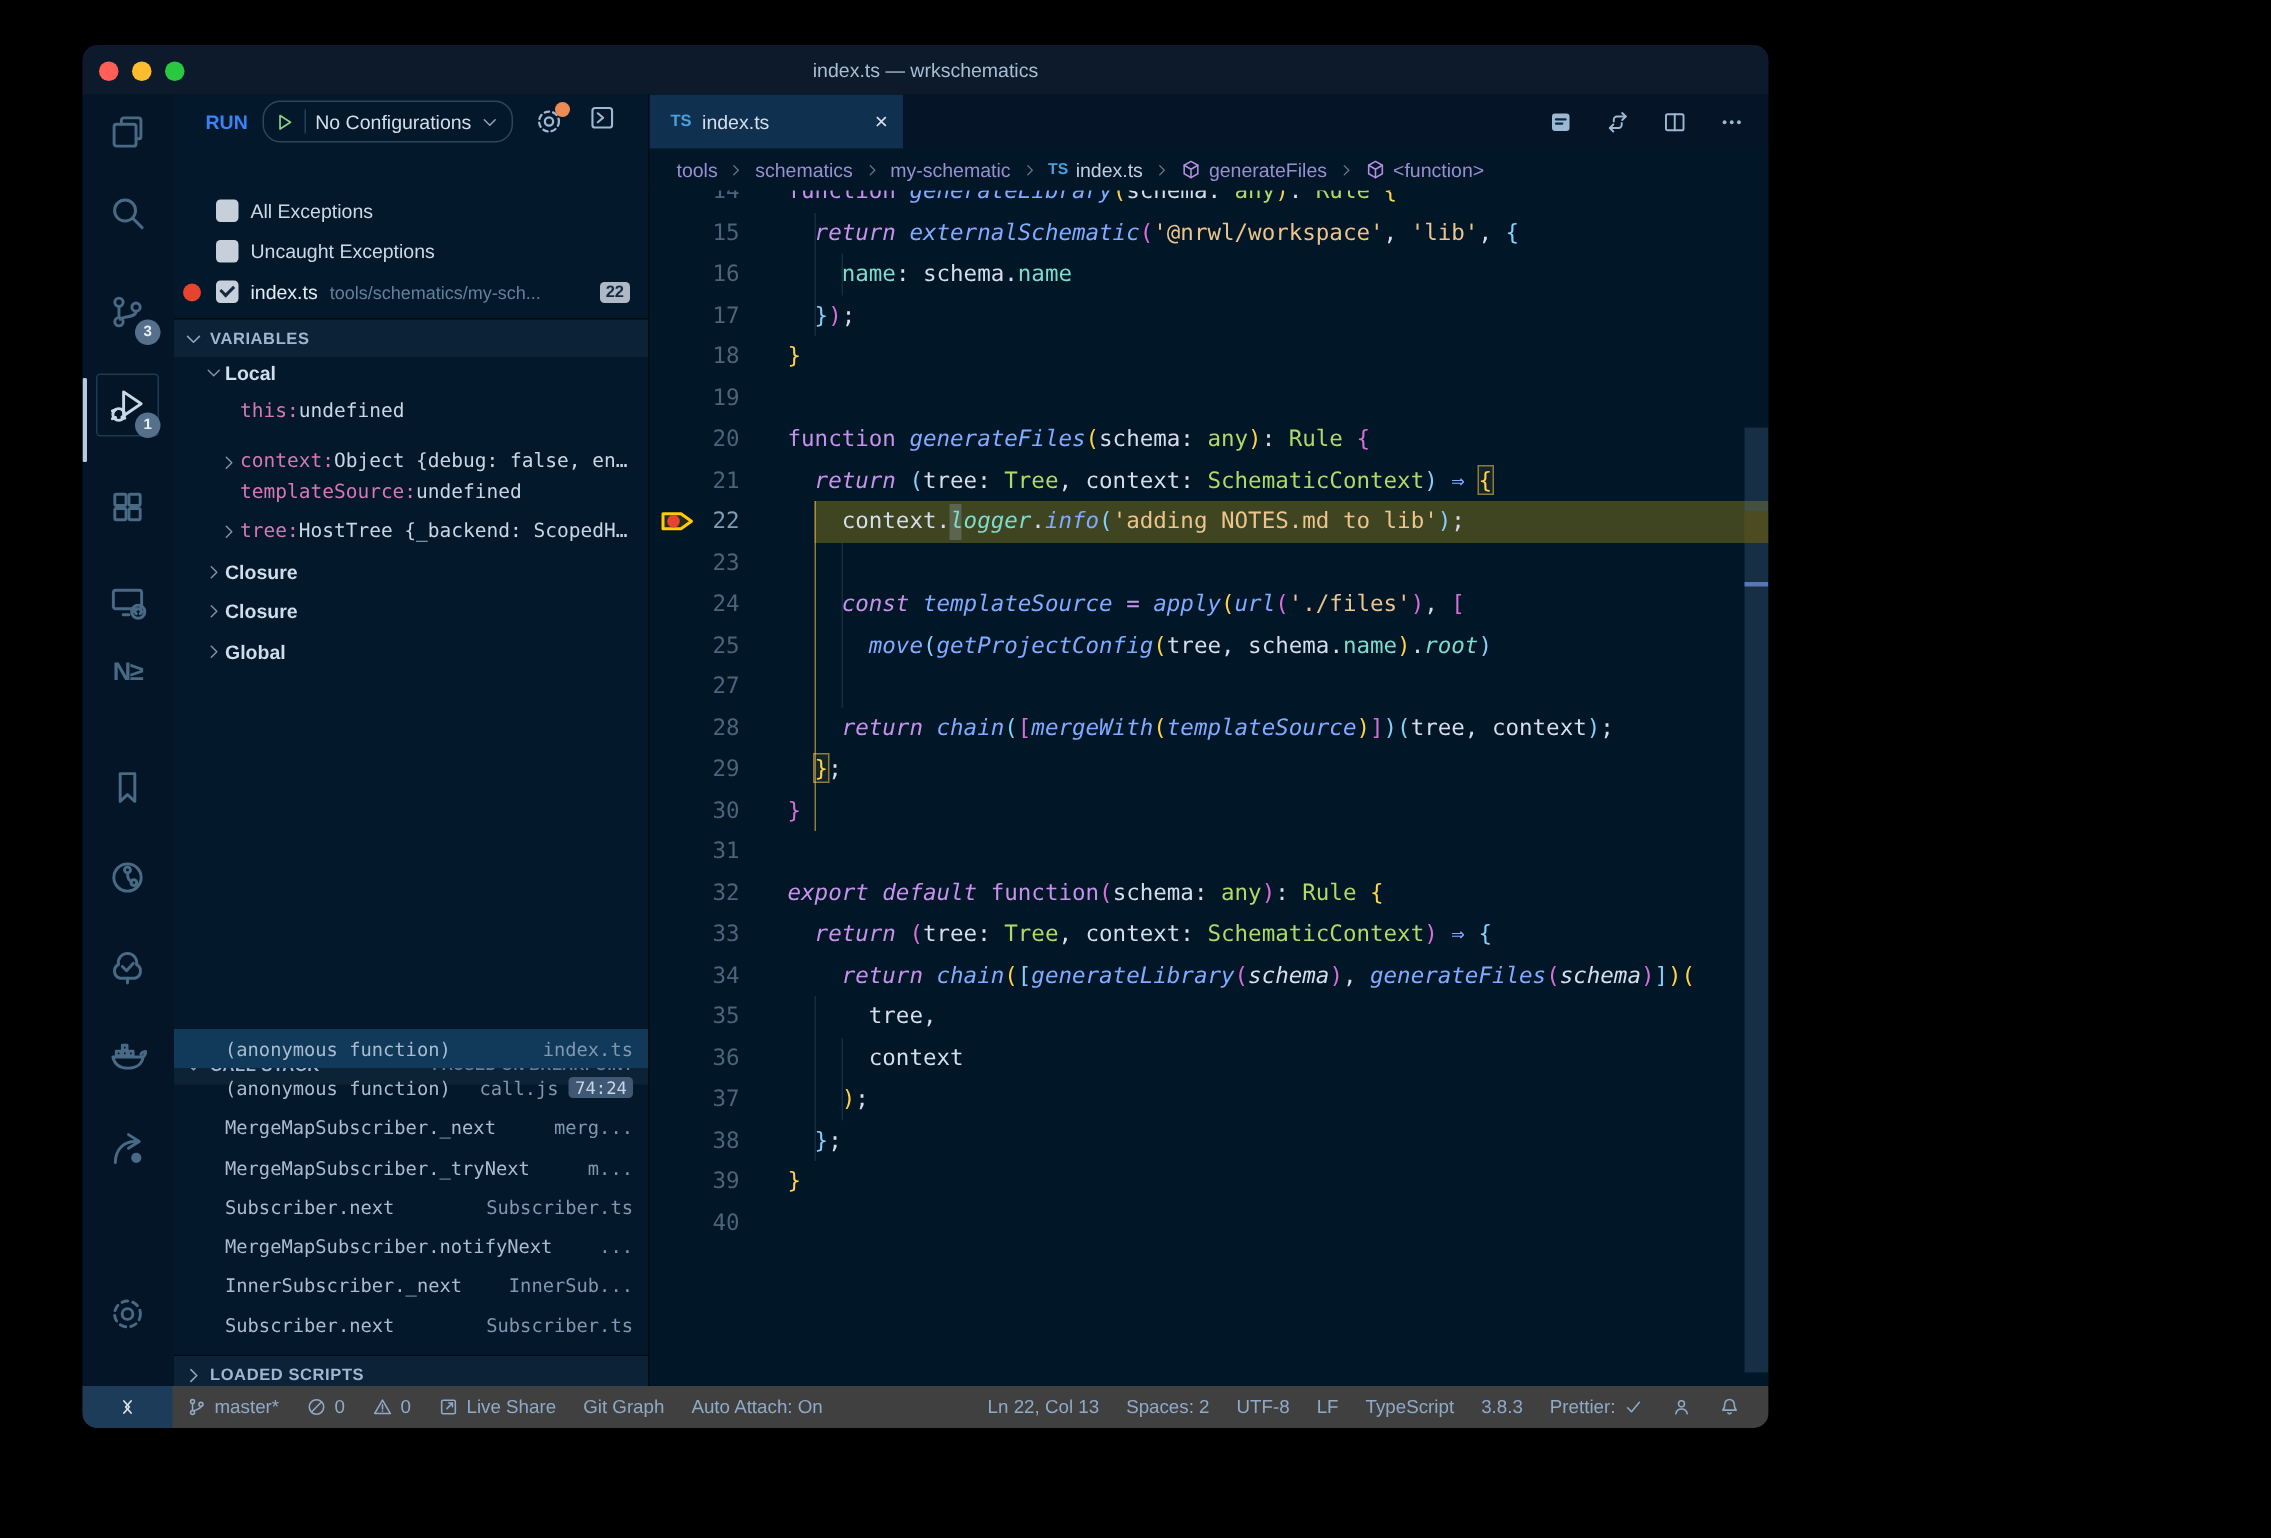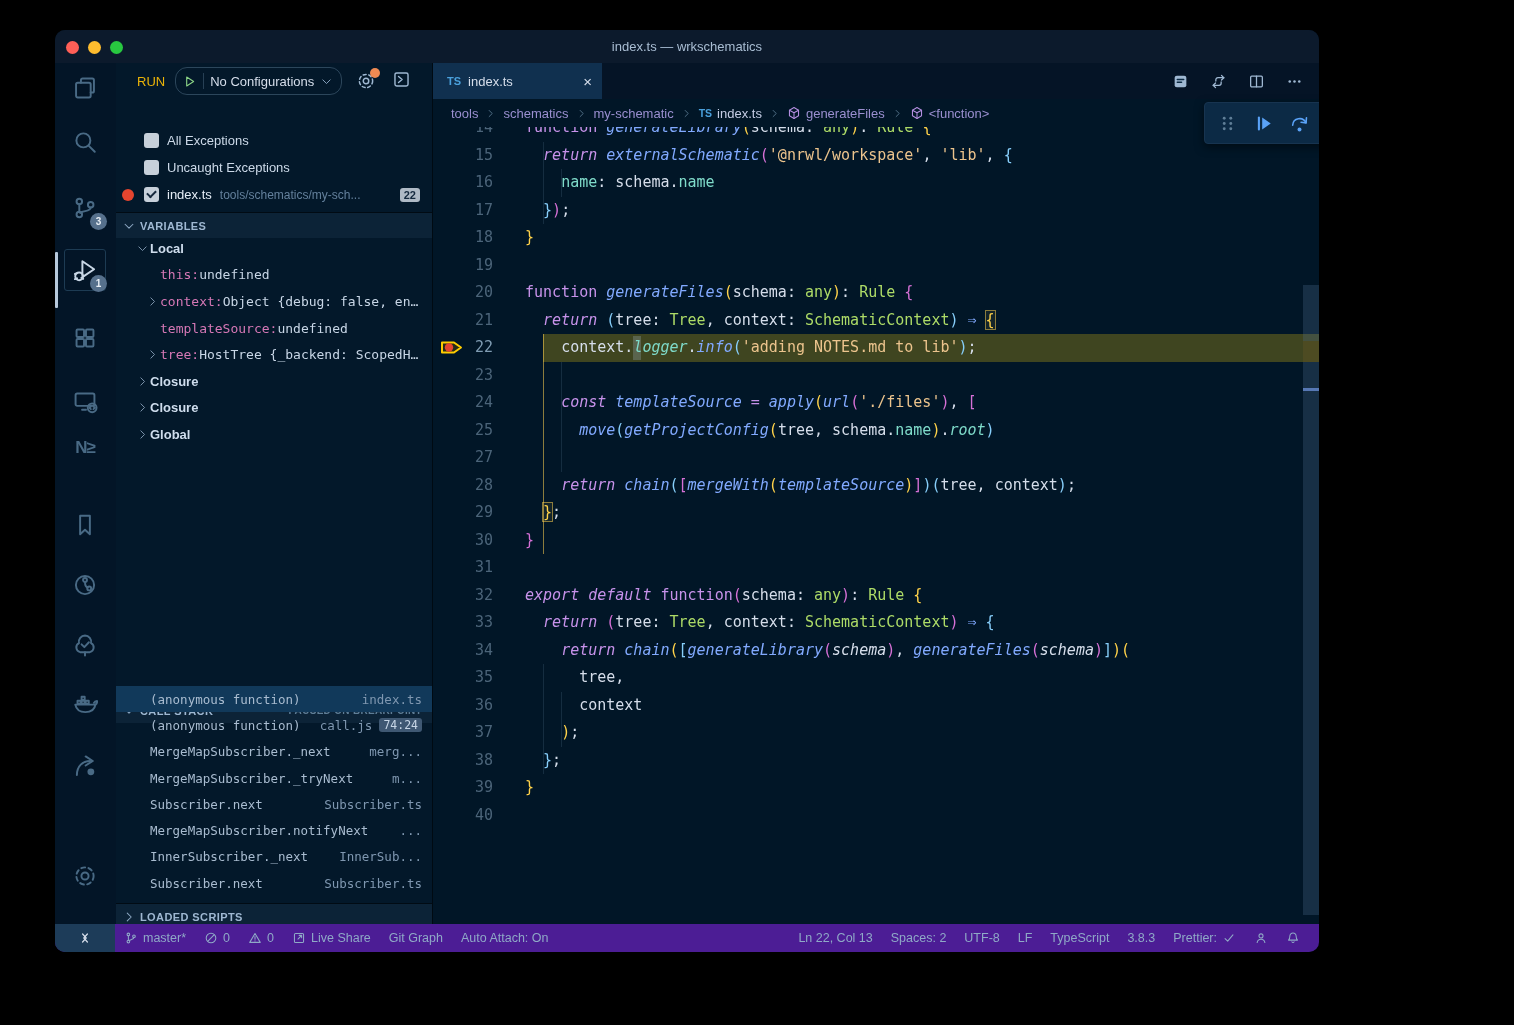--- a/index.html
+++ b/index.html
@@ -1,18 +1,18 @@
 <!DOCTYPE html>
 <html><head>
 <meta charset="utf-8">
 <style>
   html,body{margin:0;padding:0;background:#000;}
   .stage{position:relative;width:1514px;height:1025px;background:#000;overflow:hidden;
          font-family:"Liberation Sans",sans-serif;}
-  .window{position:absolute;left:55px;top:30px;width:1264px;height:922px;background:#011627;
+  .window{position:absolute;left:55px;top:30px;width:1124px;height:922px;background:#011627;
           border-radius:10px;overflow:hidden;display:flex;flex-direction:column;}
   
   .titlebar{position:relative;height:33px;background:#0c1a2c;flex:0 0 33px;}
   .tl{position:absolute;top:11px;width:13px;height:13px;border-radius:50%;}
   .tl.red{left:11px;background:#ff5f57;} .tl.yel{left:33px;background:#febc2e;} .tl.grn{left:55px;background:#28c840;}
   .title-text{position:absolute;left:0;right:0;top:0;line-height:33px;text-align:center;
               color:#a9bdd3;font-size:13px;}
   
   .main{flex:1;display:flex;min-height:0;}
   
@@ -24,21 +24,21 @@
   .ab-indicator{position:absolute;left:0;top:189px;width:3px;height:56px;background:#b7c9dc;border-radius:1px;}
   .ab-badge{position:absolute;right:-2px;bottom:-2px;min-width:17px;height:17px;border-radius:9px;
             background:#56708c;color:#e8eef5;font-size:10px;line-height:17px;text-align:center;font-weight:700;}
   .nxtext{font-size:17px;font-weight:700;color:#496a85;letter-spacing:-1px;}
   .ab-gear{position:absolute;left:10px;top:793px;width:40px;height:40px;display:flex;align-items:center;
            justify-content:center;color:#496a85;}
   .ab-gear .ic svg{width:26px;height:26px;}
   
   .sidebar{position:relative;width:316px;flex:0 0 316px;background:#03182a;overflow:hidden;}
   .run-row{position:absolute;left:0;right:0;top:3px;height:30px;display:flex;align-items:center;padding-left:21px;}
-  .run-label{color:#eab308;font-size:13px;margin-right:10px;}
+  .run-label{color:#3b82f6;font-size:13px;margin-right:10px;font-weight:bold;}
   .run-dd{display:flex;align-items:center;height:26px;border:1px solid rgba(95,126,151,.45);border-radius:12px;
           padding:0 8px 0 6px;gap:6px;cursor:pointer;}
   .run-dd .ic.play svg{width:15px;height:15px;color:#89d185;}
   .run-sep{width:1px;height:16px;background:rgba(95,126,151,.4);}
   .run-config{color:#d6deeb;font-size:13px;}
   .run-dd .ic.chev svg{width:13px;height:13px;color:#8ba6c1;}
   .run-gear{position:relative;margin-left:14px;color:#9fb8d2;width:20px;height:20px;}
   .run-gear .ic svg{width:20px;height:20px;}
   .gear-dot{position:absolute;right:-4px;top:-3px;width:10px;height:10px;border-radius:50%;background:#ee8a53;}
   .run-console{margin-left:16px;color:#9fb8d2;}
@@ -109,21 +109,21 @@
   .scrollzone{position:absolute;right:0;top:0;bottom:0;width:16px;z-index:4;}
   .scroll-slider{position:absolute;left:0;right:0;top:222px;height:630px;background:rgba(84,116,148,.28);}
   .ov-debugline{position:absolute;left:0;right:0;top:278px;height:21px;background:#4d4b22;}
   .ov-cursor{position:absolute;left:0;right:0;top:325px;height:3px;background:rgba(130,170,255,.6);}
   .dbgbar{position:absolute;left:771px;top:39px;width:254px;height:40px;background:#0c2a45;
           border:1px solid #173450;border-radius:4px;box-shadow:0 3px 10px rgba(0,0,0,.5);z-index:8;
           display:flex;align-items:center;justify-content:space-around;padding:0 4px;}
   .dbgbar .ic{cursor:pointer;display:flex;} .dbgbar .ic svg{width:21px;height:21px;}
   .dbg-grip{color:#5f7e97;cursor:grab;} .dbg-blue{color:#5aa2f7;} .dbg-green{color:#89d185;} .dbg-red{color:#e3695f;}
   
-  .statusbar{flex:0 0 28px;background:#4c1d95;display:flex;align-items:center;font-size:12.5px;
+  .statusbar{flex:0 0 28px;background:#404040;display:flex;align-items:center;font-size:12.5px;
              color:#8fa9c7;position:relative;}
   .sb-left,.sb-right{display:flex;align-items:center;height:100%;}
   .sb-right{margin-left:auto;padding-right:10px;}
   .sb-item{display:flex;align-items:center;gap:5px;padding:0 9px;height:100%;cursor:pointer;white-space:nowrap;}
   .sb-item .ic{display:flex;} .sb-item .ic svg{width:14px;height:14px;}
   .sb-remote{background:#1d3c59;width:42px;justify-content:center;color:#d6deeb;}
   .sb-remote .ic svg{width:16px;height:16px;}
   .ic{display:inline-flex;}
 </style>
 </head>
@@ -330,21 +330,21 @@
                     <path d="M3.5 6l4.5 4.5L12.5 6"></path>
                   </svg>
                 </span>
               </span>
               <span class="var-group-label">Local</span>
             </div>
             <div class="var-row" style="padding-left: 44px;">
               <span class="var-name">this: </span>
               <span class="var-value">undefined</span>
             </div>
-            <div class="var-row" style="padding-left: 28px;">
+            <div class="var-row" style="padding-left: 28px; align-items: flex-end;">
               <span class="var-chev">
                 <span class="ic">
                   <svg viewBox="0 0 16 16" fill="none" stroke="currentColor" stroke-width="1.2" stroke-linecap="round" stroke-linejoin="round">
                     <path d="M6 3.5L10.5 8 6 12.5"></path>
                   </svg>
                 </span>
               </span>
               <span class="var-name">context: </span>
               <span class="var-value">Object {debug: false, en…</span>
             </div>

